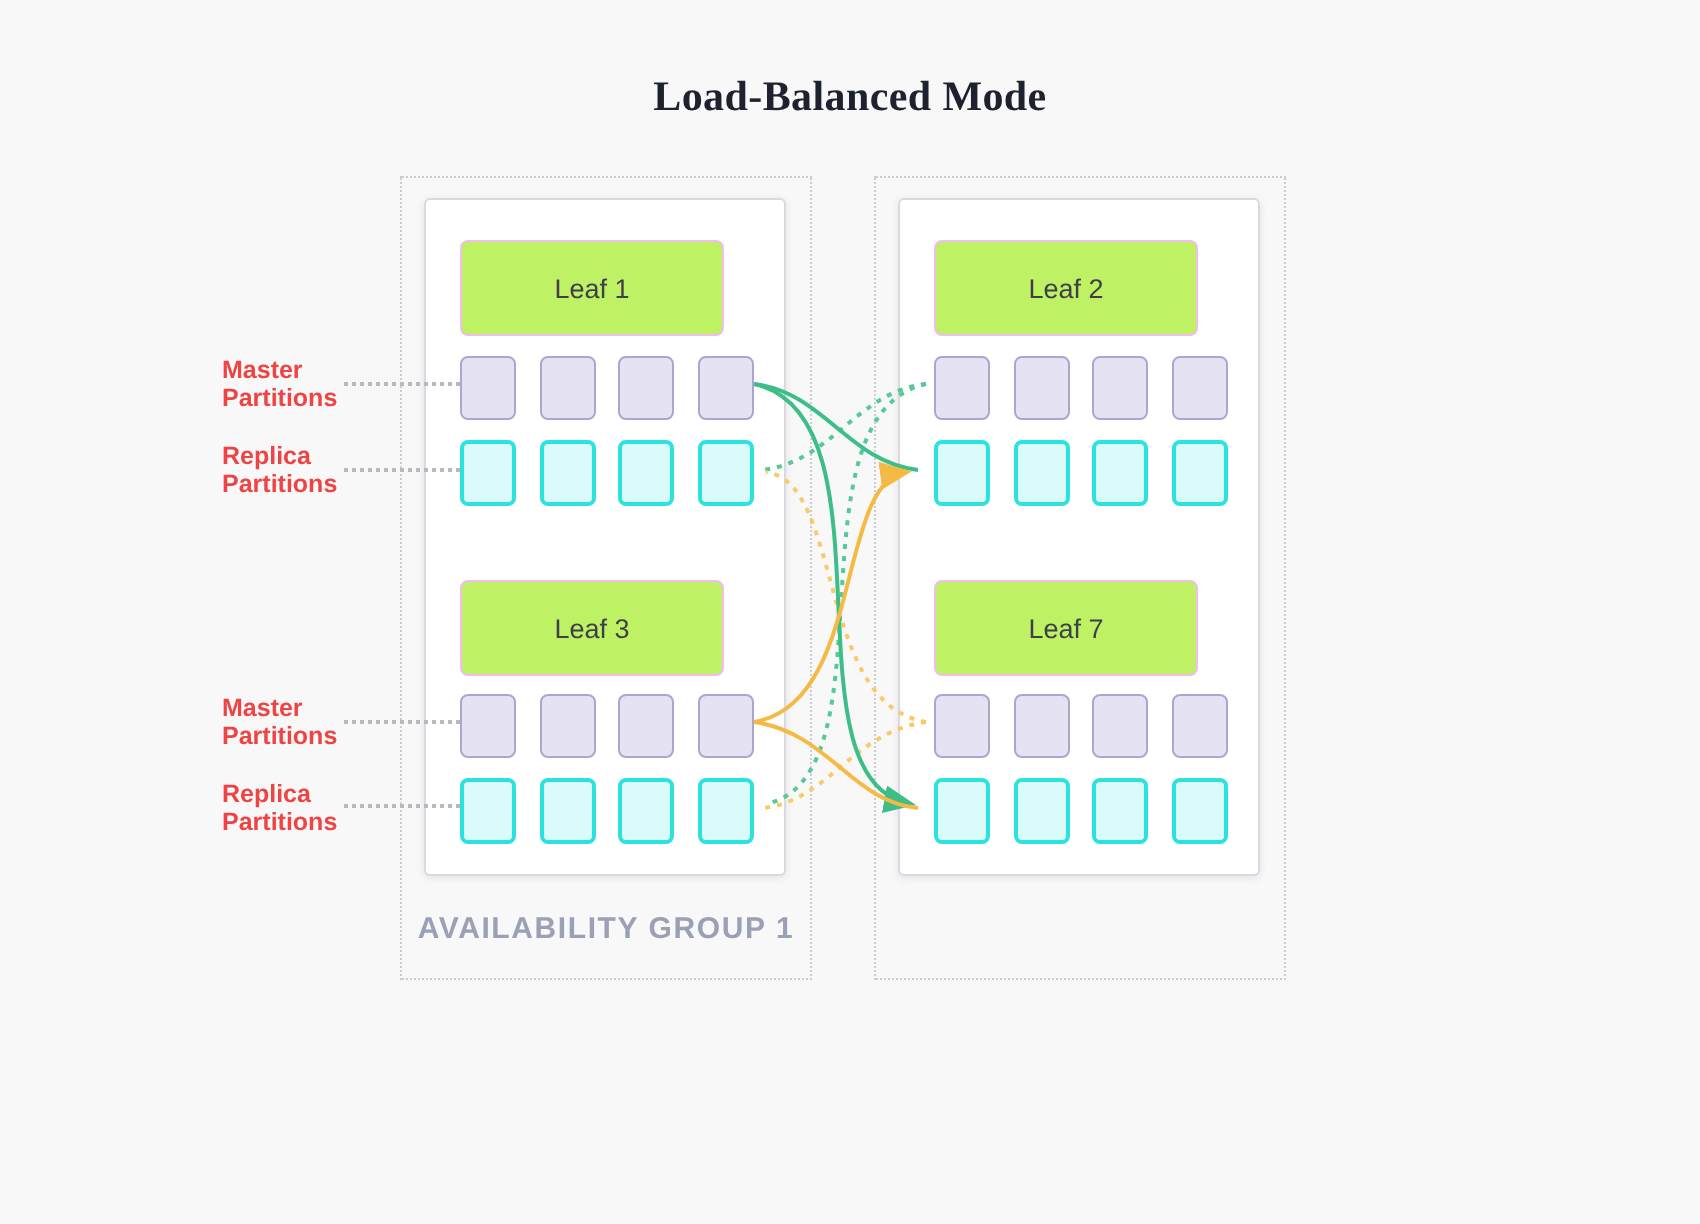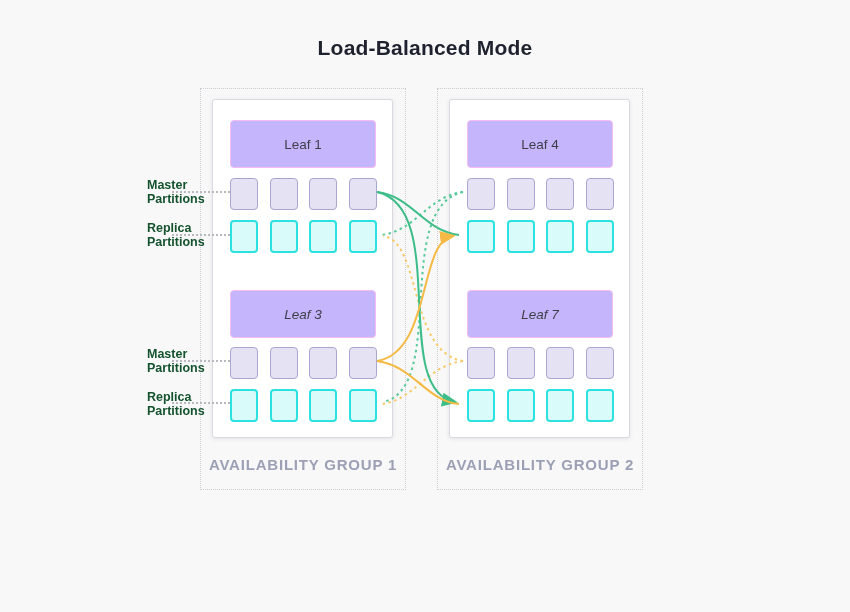--- a/index.html
+++ b/index.html
@@ -6,61 +6,61 @@
   .page{
     position:relative;
     width:850px;height:612px;
     background:#f8f8f9;
     font-family:"Liberation Sans", sans-serif;
     overflow:hidden;
   }
   .title{
     position:absolute;top:36px;left:0;width:100%;
     text-align:center;font-size:21px;font-weight:700;color:#1e222e;
-    letter-spacing:0.2px;margin:0;
+    letter-spacing:0.2px;margin:0;font-family:Liberation Serif, serif;
   }
   .group{
     position:absolute;top:88px;width:206px;height:402px;
     border:1.5px dotted #ccccd3;box-sizing:border-box;
   }
   .group1{left:200px;}
   .group2{left:437px;}
   .group-label{
     position:absolute;bottom:16px;left:0;width:100%;text-align:center;
     font-size:15px;font-weight:700;color:#9ba0b5;letter-spacing:0.8px;
   }
   .card{
     position:absolute;top:10px;left:11px;width:181px;height:339px;
     background:#ffffff;border:1px solid #d9d9df;border-radius:3px;
     box-shadow:0 1px 4px rgba(40,40,60,0.10);
     box-sizing:border-box;
   }
   .leaf{
-    position:absolute;left:17px;width:146px;height:48px;
-    background:#c4b5fd;border:1.5px solid #f3bbee;border-radius:4px;
+    position:absolute;left:17px;width:132px;height:48px;
+    background:#bef264;border:1.5px solid #f3bbee;border-radius:4px;
     box-sizing:border-box;
     display:flex;align-items:center;justify-content:center;
     font-size:13.5px;color:#3f3f49;
   }
   .leaf-top{top:20px;}
-  .leaf-bottom{top:190px;font-style:italic;}
+  .leaf-bottom{top:190px;}
   .row{
     position:absolute;left:17px;width:147px;
     display:flex;justify-content:space-between;
   }
   .row-m1{top:78px;}
   .row-r1{top:120px;}
   .row-m2{top:247px;}
   .row-r2{top:289px;}
   .sq{width:28px;box-sizing:border-box;border-radius:4px;}
   .sq.master{height:32px;background:#e4e2f3;border:1.5px solid #aaa7cf;}
   .sq.replica{height:33px;background:#d9fcfb;border:2px solid #2be2e0;}
   .row-label{
     position:absolute;left:111px;
-    font-size:12.5px;font-weight:700;color:#14532d;line-height:14px;margin-left:36px;
+    font-size:12.5px;font-weight:700;color:#ef4444;line-height:14px;
   }
   .leader{
     position:absolute;left:172px;width:58px;height:0;
     border-top:2px dotted #b8b8c0;
   }
   .wires{
     position:absolute;left:0;top:0;width:850px;height:612px;
     pointer-events:none;z-index:5;
   }
   .wire{fill:none;stroke-width:2;}
@@ -103,21 +103,21 @@
           <div class="sq replica"></div>
           <div class="sq replica"></div>
           <div class="sq replica"></div>
         </div>
     </div>
     <div class="group-label">AVAILABILITY GROUP 1</div>
   </div>
 
   <div class="group group2">
     <div class="card">
-      <div class="leaf leaf-top">Leaf 4</div>
+      <div class="leaf leaf-top">Leaf 2</div>
       <div class="row row-m1">
           <div class="sq master"></div>
           <div class="sq master"></div>
           <div class="sq master"></div>
           <div class="sq master"></div>
         </div>
       <div class="row row-r1">
           <div class="sq replica"></div>
           <div class="sq replica"></div>
           <div class="sq replica"></div>
@@ -130,21 +130,20 @@
           <div class="sq master"></div>
           <div class="sq master"></div>
         </div>
       <div class="row row-r2">
           <div class="sq replica"></div>
           <div class="sq replica"></div>
           <div class="sq replica"></div>
           <div class="sq replica"></div>
         </div>
     </div>
-    <div class="group-label">AVAILABILITY GROUP 2</div>
   </div>
 
   <div class="row-label" style="top:178px;">
     <div>Master</div>
     <div>Partitions</div>
   </div>
   <div class="row-label" style="top:221px;">
     <div>Replica</div>
     <div>Partitions</div>
   </div>

